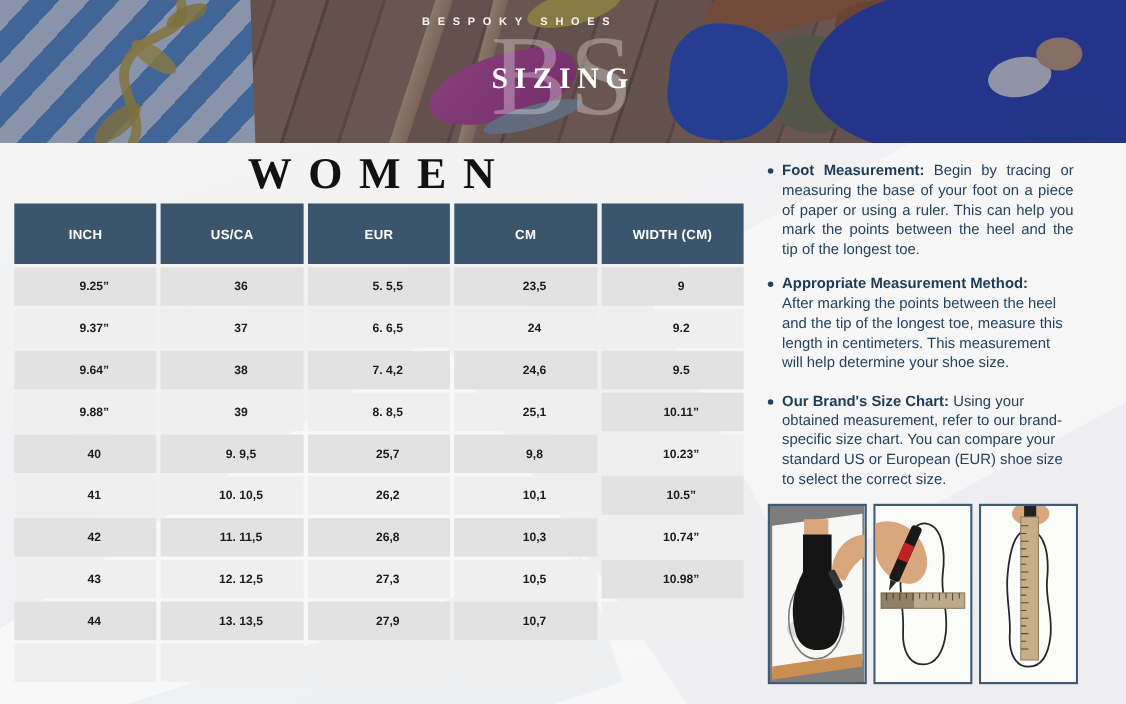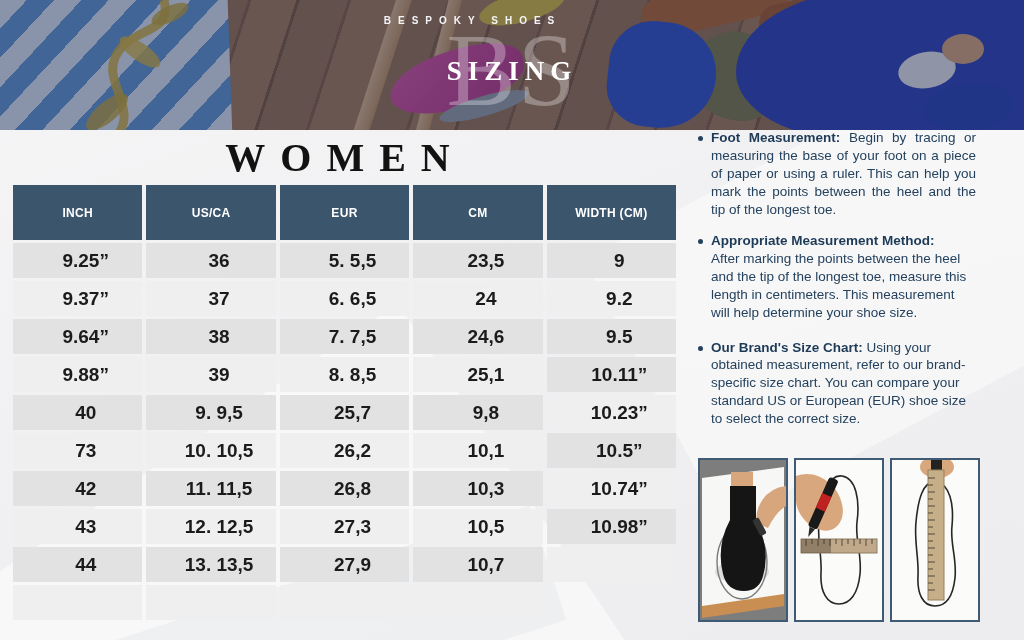--- a/index.html
+++ b/index.html
@@ -48,26 +48,26 @@
   
   .page-title { position:absolute; left:0; top:134px; width:690px; text-align:center;
                 font-family:"Liberation Serif","DejaVu Serif",serif; font-size:40px; font-weight:700;
                 letter-spacing:15px; color:#121212; }
   .size-grid { position:absolute; left:13px; top:185px; width:663px; display:grid;
                grid-template-columns:repeat(5,1fr); column-gap:4px; row-gap:3px;
                grid-template-rows:55px repeat(10,35px); }
   .size-grid .th { background:#3b566c; color:#fff; font-weight:700; font-size:12px;
                    letter-spacing:.3px; display:flex; align-items:center; justify-content:center; }
   .size-grid .cell { display:flex; align-items:center; justify-content:center;
-                     font-weight:700; font-size:19px; color:#1b1b1b;padding-left:16px; }
+                     font-weight:700; font-size:11px; color:#1b1b1b;padding-left:16px; }
   .row-odd  { background:#e2e2e3; }
   .row-even { background:#efeff0; }
 
   
-  .instructions { position:absolute; left:698px; top:129px; width:278px; color:#24425e; }
+  .instructions { position:absolute; left:698px; top:146px; width:278px; color:#24425e; }
   .bullet-item { display:flex; margin-bottom:13px; }
   .bullet-item .dot { flex:0 0 auto; width:5px; height:5px; border-radius:50%;
                       background:#24425e; margin:7px 8px 0 0; }
   .bullet-item p { font-size:13.5px; line-height:1.33; }
   .bullet-item .b-head { font-weight:700; color:#1d3a57; }
   .bullet-item:nth-child(1) p { text-align:justify; }
   .bullet-item:nth-child(2) .b-head { display:block; }
   .bullet-item:nth-child(3) { margin-top:17px; }
 
   
@@ -123,34 +123,34 @@
       <div class="cell row-odd">5. 5,5</div>
       <div class="cell row-odd">23,5</div>
       <div class="cell row-odd">9</div>
       <div class="cell row-even">9.37”</div>
       <div class="cell row-even">37</div>
       <div class="cell row-even">6. 6,5</div>
       <div class="cell row-even">24</div>
       <div class="cell row-even">9.2</div>
       <div class="cell row-odd">9.64”</div>
       <div class="cell row-odd">38</div>
-      <div class="cell row-odd">7. 7,5</div>
+      <div class="cell row-odd">7. 4,2</div>
       <div class="cell row-odd">24,6</div>
       <div class="cell row-odd">9.5</div>
       <div class="cell row-even">9.88”</div>
       <div class="cell row-even">39</div>
       <div class="cell row-even">8. 8,5</div>
       <div class="cell row-even">25,1</div>
       <div class="cell row-odd">10.11”</div>
       <div class="cell row-odd">40</div>
       <div class="cell row-odd">9. 9,5</div>
       <div class="cell row-odd">25,7</div>
       <div class="cell row-odd">9,8</div>
       <div class="cell row-even">10.23”</div>
-      <div class="cell row-even">73</div>
+      <div class="cell row-even">41</div>
       <div class="cell row-even">10. 10,5</div>
       <div class="cell row-even">26,2</div>
       <div class="cell row-even">10,1</div>
       <div class="cell row-odd">10.5”</div>
       <div class="cell row-odd">42</div>
       <div class="cell row-odd">11. 11,5</div>
       <div class="cell row-odd">26,8</div>
       <div class="cell row-odd">10,3</div>
       <div class="cell row-even">10.74”</div>
       <div class="cell row-even">43</div>

